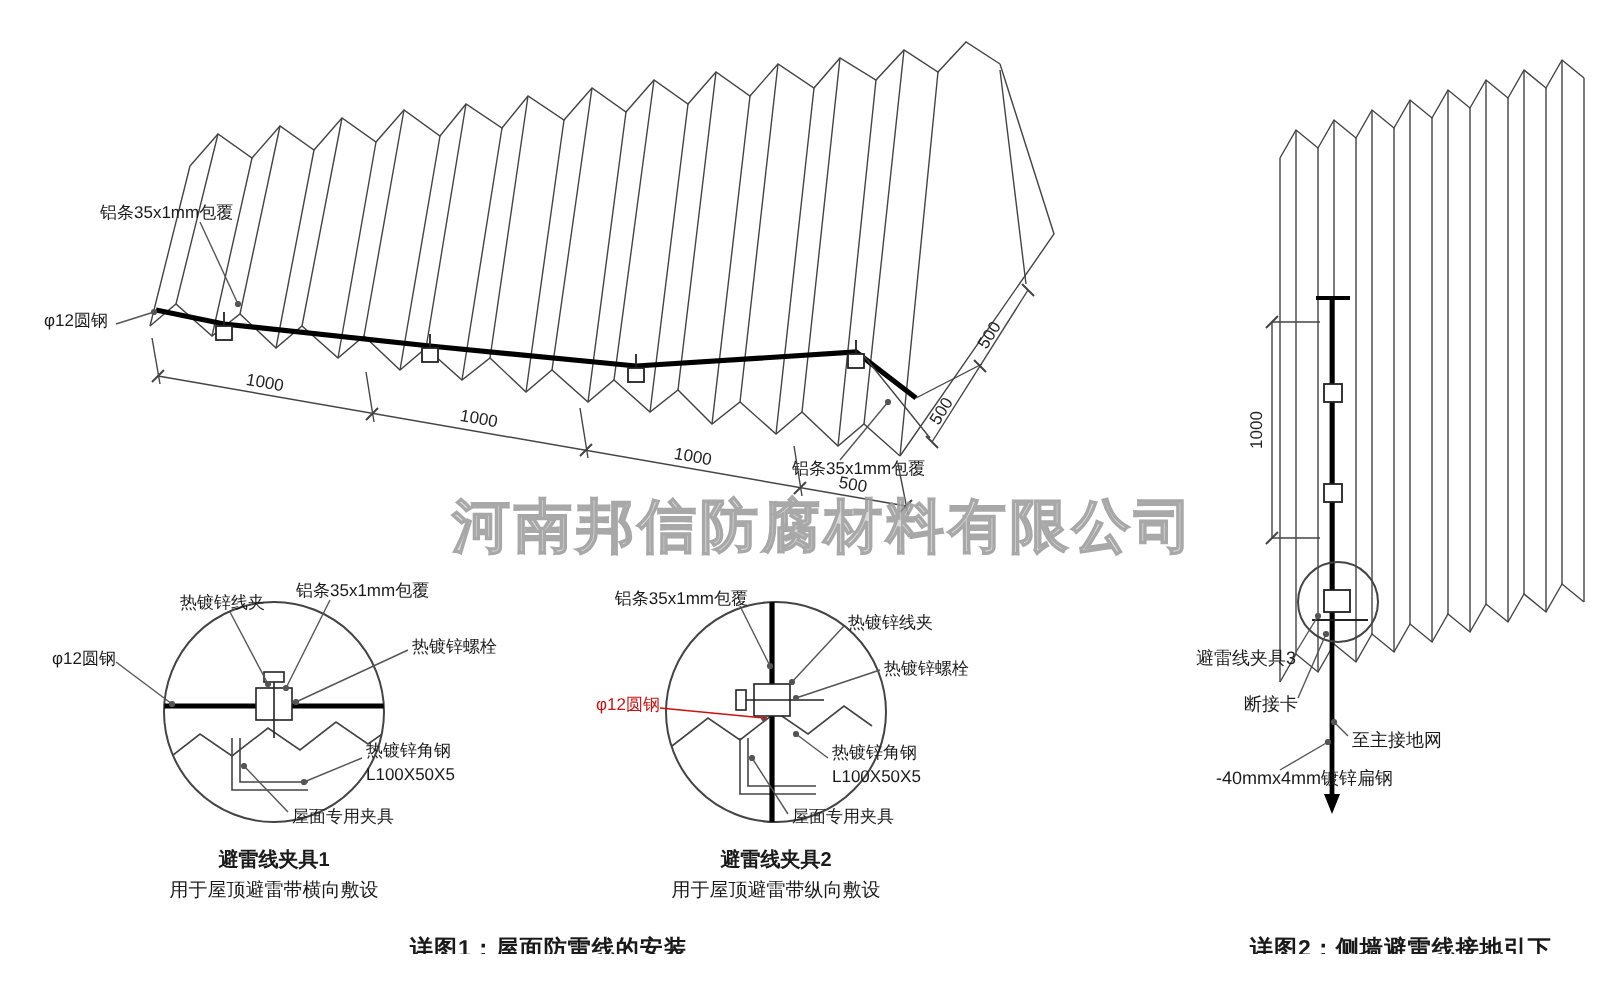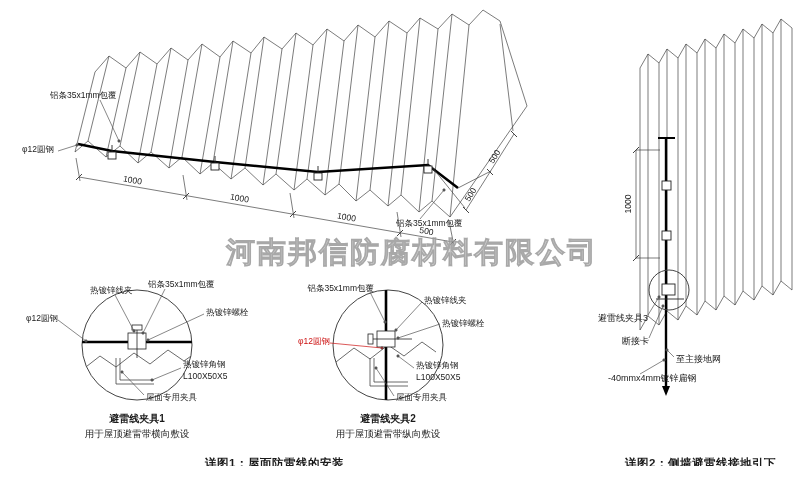--- a/index.html
+++ b/index.html
@@ -1,19 +1,20 @@
 <!DOCTYPE html>
 <html><head>
 <meta charset="utf-8">
 <style>
   html,body{margin:0;padding:0;background:#ffffff;}
   .canvas{
     width:800px;height:466px;position:relative;background:#fff;
     font-family:"Liberation Sans","DejaVu Sans",sans-serif;
     overflow:hidden;
+    margin-top:11px;
   }
   svg{display:block;}
   svg text{
     font-family:"Liberation Sans","DejaVu Sans",sans-serif;
     fill:#1a1a1a;
   }
   .lbl{font-size:8.5px;}
   .lbl-red{font-size:8.5px;fill:#cc1111;}
   .dim{font-size:8.5px;fill:#222;}
   .dtitle{font-size:10px;font-weight:600;}

